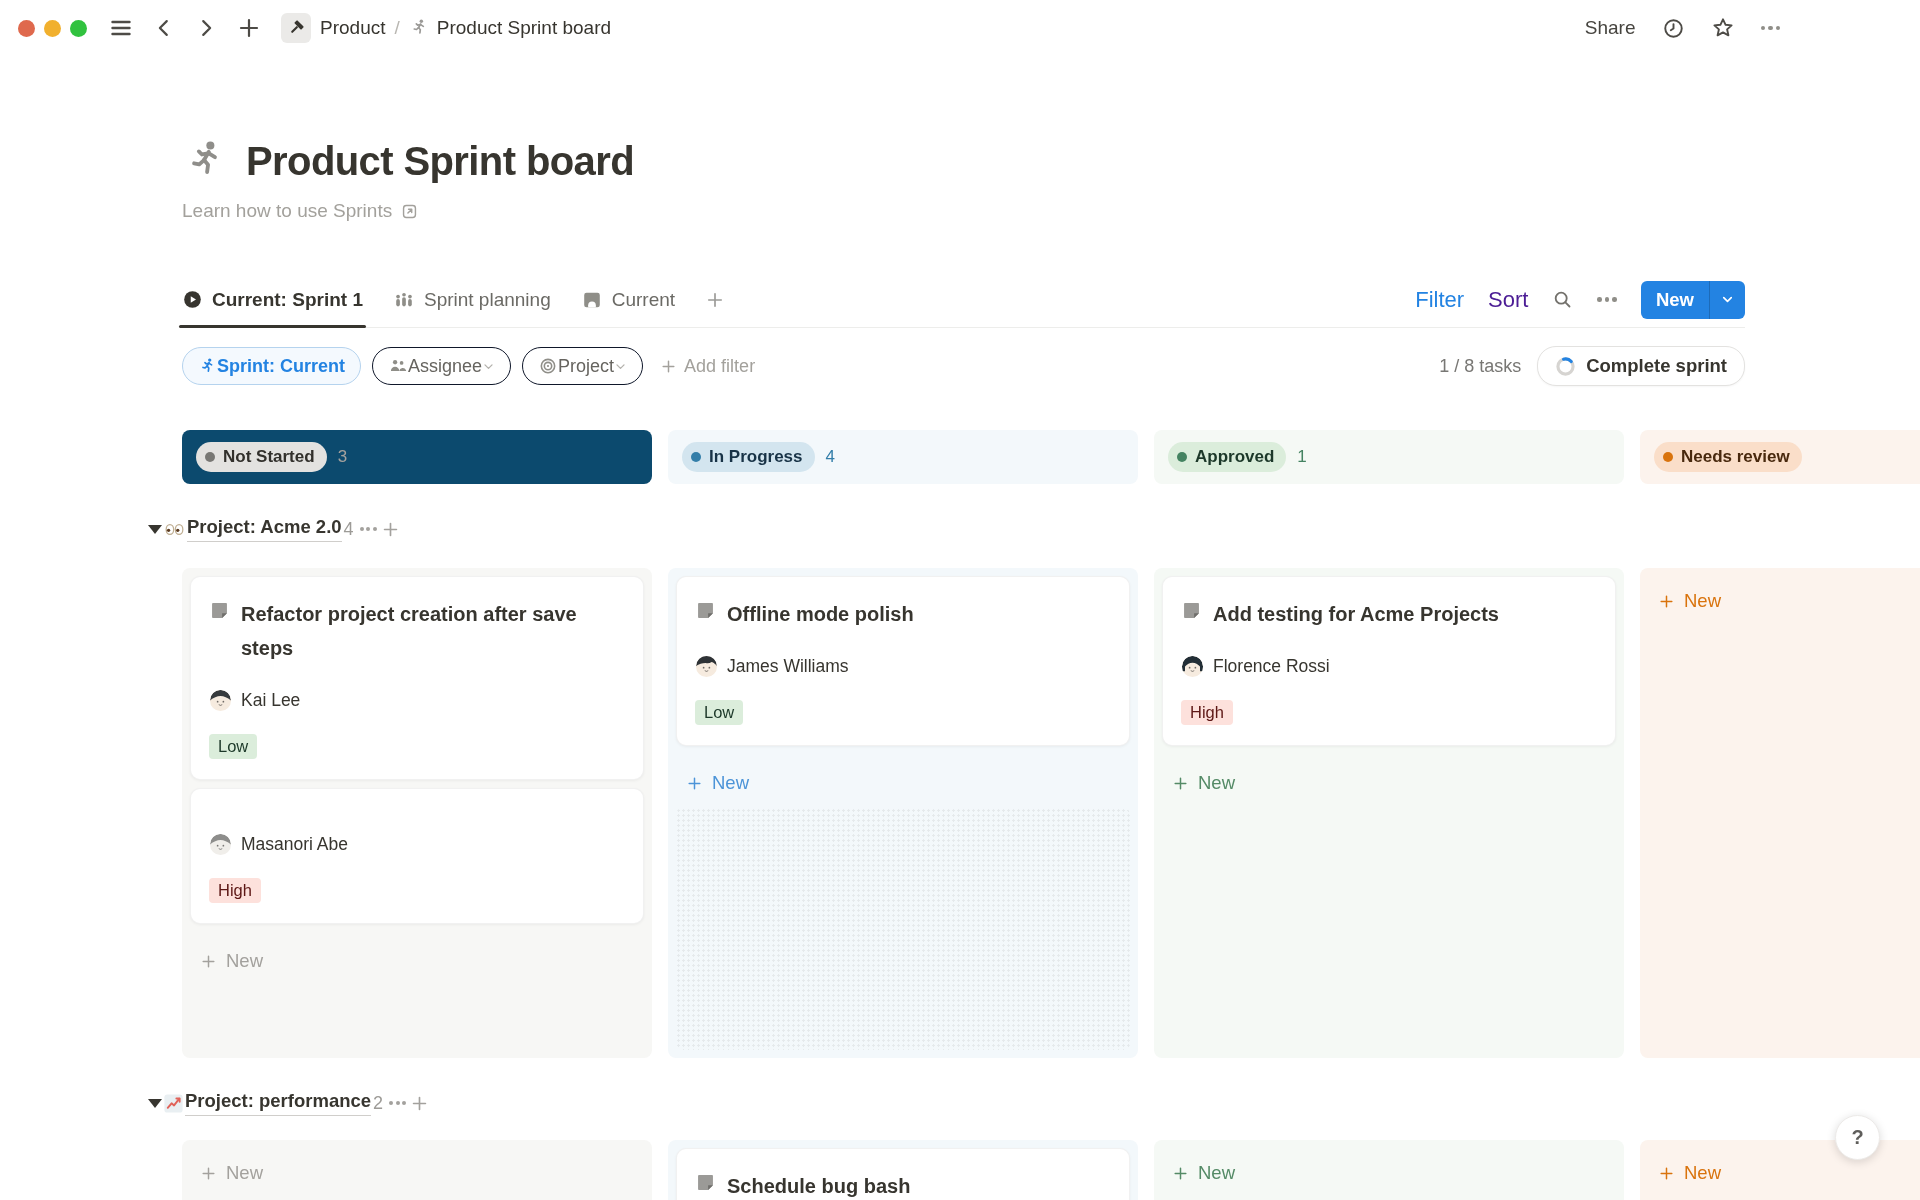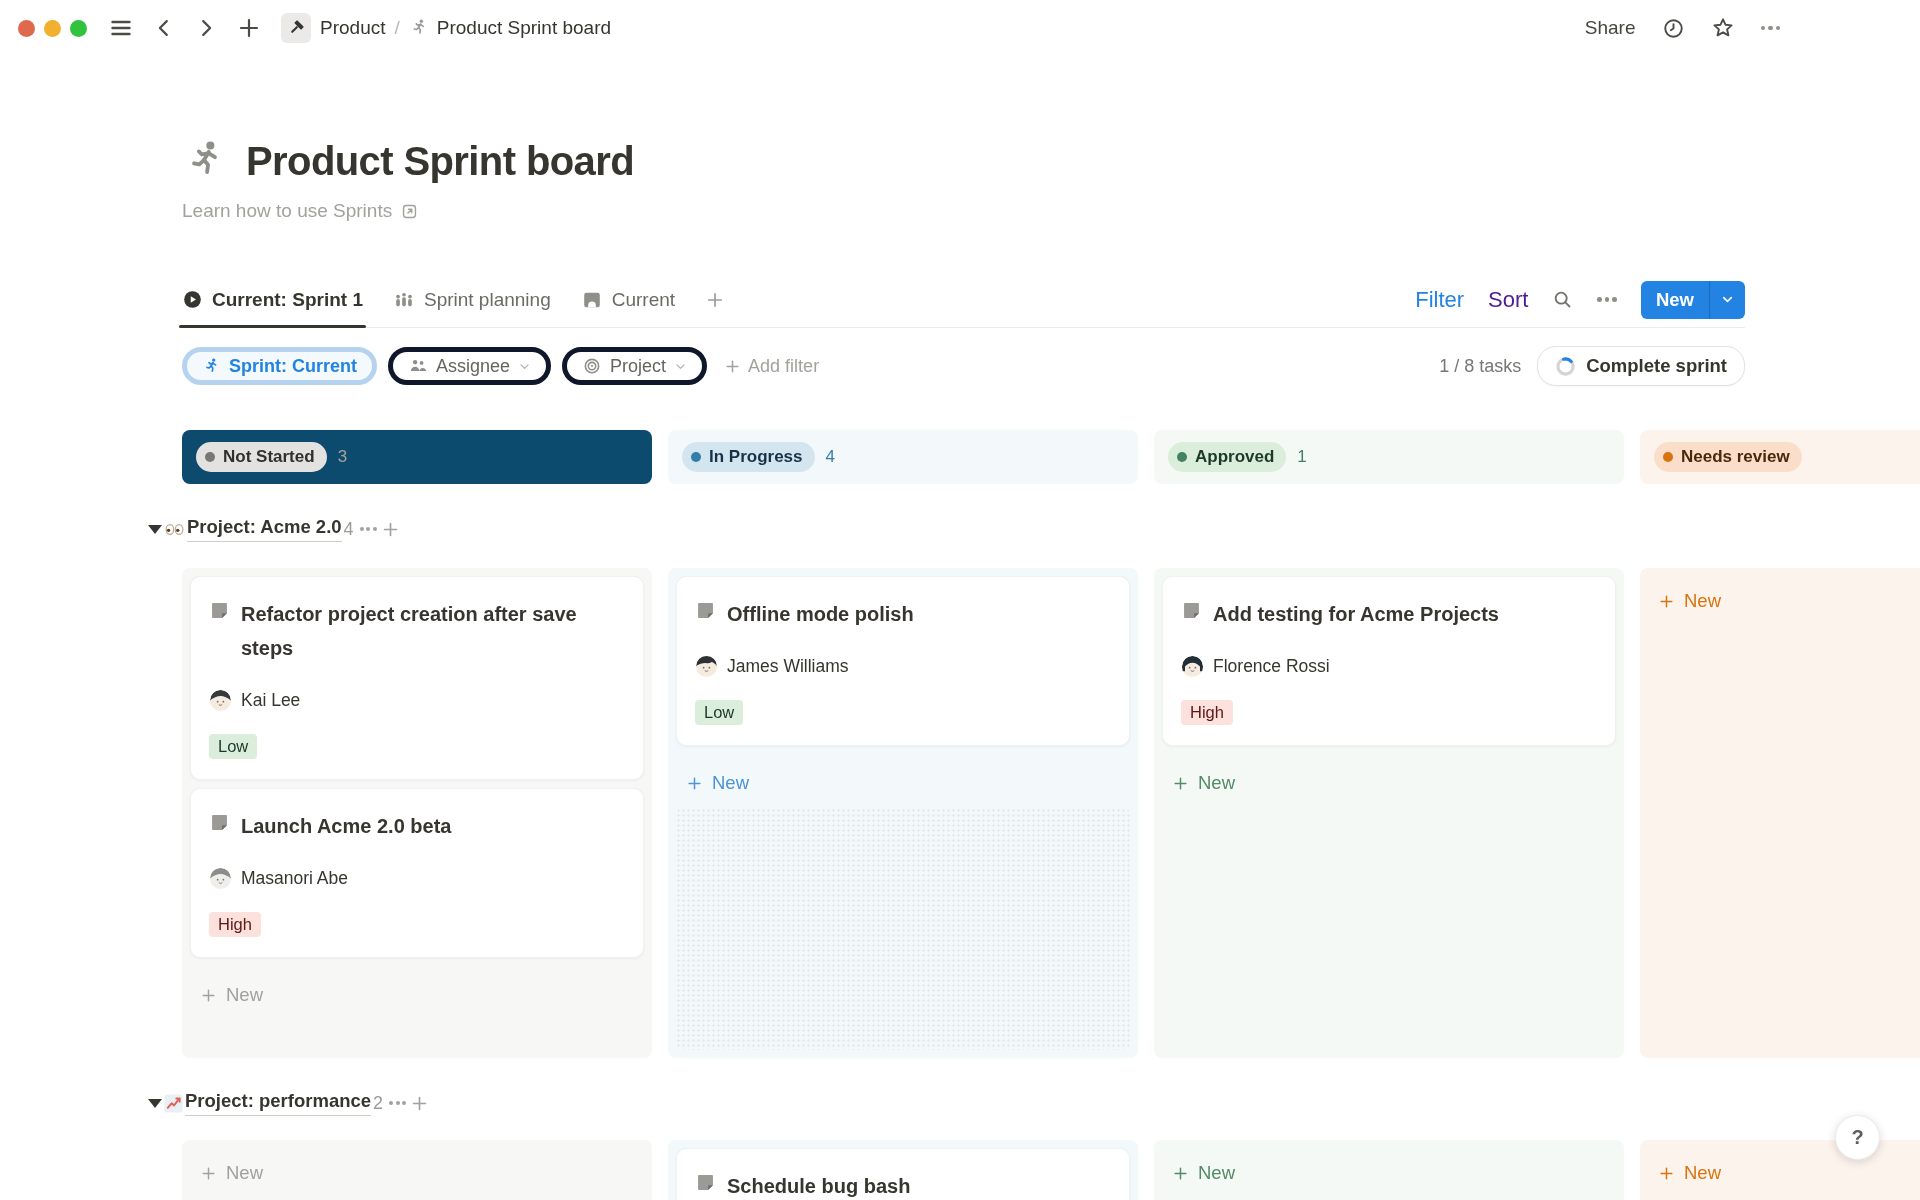--- a/index.html
+++ b/index.html
@@ -49,22 +49,22 @@
   .dots i { width:4.5px; height:4.5px; border-radius:50%; background:#8f8e88; }
   .new-btn { display:flex; align-items:stretch; background:#2383e2; border-radius:6px;
     height:38px; color:#fff; cursor:pointer; overflow:hidden; }
   .new-btn .nb-label { display:flex; align-items:center; padding:0 15px; font-size:18.5px;
     font-weight:700; }
   .new-btn .nb-caret { display:flex; align-items:center; padding:0 10px;
     border-left:1px solid rgba(0,0,0,.18); }
 
   
   .filter-row { margin-top:18px; display:flex; align-items:center; }
-  .fchip { height:38px; border-radius:19px; display:flex; align-items:center; gap:8px;
-    padding:0 15px; font-size:18px; border:5px solid #0f172a; background:#fff;
+  .fchip { height:38px; border-radius:19px; display:flex; align-items:center; gap:0;
+    padding:0 15px; font-size:18px; border:1px solid #0f172a; background:#fff;
     color:#66645f; margin-right:11px; cursor:pointer; }
   .fchip.sprint { border-color:#b5d3ee; background:#f4f9fe; color:#2383e2; font-weight:600; }
   .fchip .c-ico { display:flex; color:#8f8e88; }
   .fchip.sprint .c-ico { color:#2383e2; }
   .fchip .caret { color:#b4b2ad; display:flex; }
   .add-filter { display:flex; align-items:center; gap:7px; color:#a3a19c; font-size:18px;
     cursor:pointer; margin-left:6px; }
   .fr-spacer { flex:1; }
   .tasks-progress { font-size:18px; color:#787774; margin-right:16px; }
   .complete-btn { height:40px; border-radius:19px; border:1px solid #e3e2e0; background:#fff;
@@ -422,27 +422,20 @@
               </g>
               <circle cx="9" cy="13.2" r="0.9" fill="rgba(0,0,0,.55)"></circle>
               <circle cx="15" cy="13.2" r="0.9" fill="rgba(0,0,0,.55)"></circle>
               <path d="M10.5 16.6 q1.5 1.2 3 0" stroke="rgba(0,0,0,.5)" stroke-width="1" fill="none" stroke-linecap="round"></path>
             </svg>
           <span class="assignee-name">Kai Lee</span>
         </div>
         <span class="tag" style="background: rgb(219, 237, 219); color: rgb(28, 56, 41);">Low</span>
       </div>
       <div class="card">
-        <div class="card-title-row">
-          <svg class="doc-ico" width="21" height="21" viewBox="0 0 24 24">
-              <path d="M4.5 3.5 h15 a1 1 0 0 1 1 1 v10.5 l-5.5 5.5 H4.5 a1 1 0 0 1 -1 -1 V4.5 a1 1 0 0 1 1 -1 Z" fill="#9b9a97"></path>
-              <path d="M15 20.5 v-5.5 h5.5 Z" fill="#6f6e6b"></path>
-            </svg>
-          <span class="card-title">Launch Acme 2.0 beta</span>
-        </div>
         <div class="assignee-row">
           <svg width="23" height="23" viewBox="0 0 24 24">
               <clipPath id="av2">
                 <circle cx="12" cy="12" r="11"></circle>
               </clipPath>
               <circle cx="12" cy="12" r="11" fill="#f0eeea"></circle>
               <g clip-path="url(#av2)">
                 <path d="M1 12 a11 11 0 0 1 22 0 c-3.8-3-7.4-4.6-11-4.6 S4.8 9 1 12 Z" fill="#8d8d8b"></path>
               </g>
               <circle cx="9" cy="13.2" r="0.9" fill="rgba(0,0,0,.5)"></circle>

